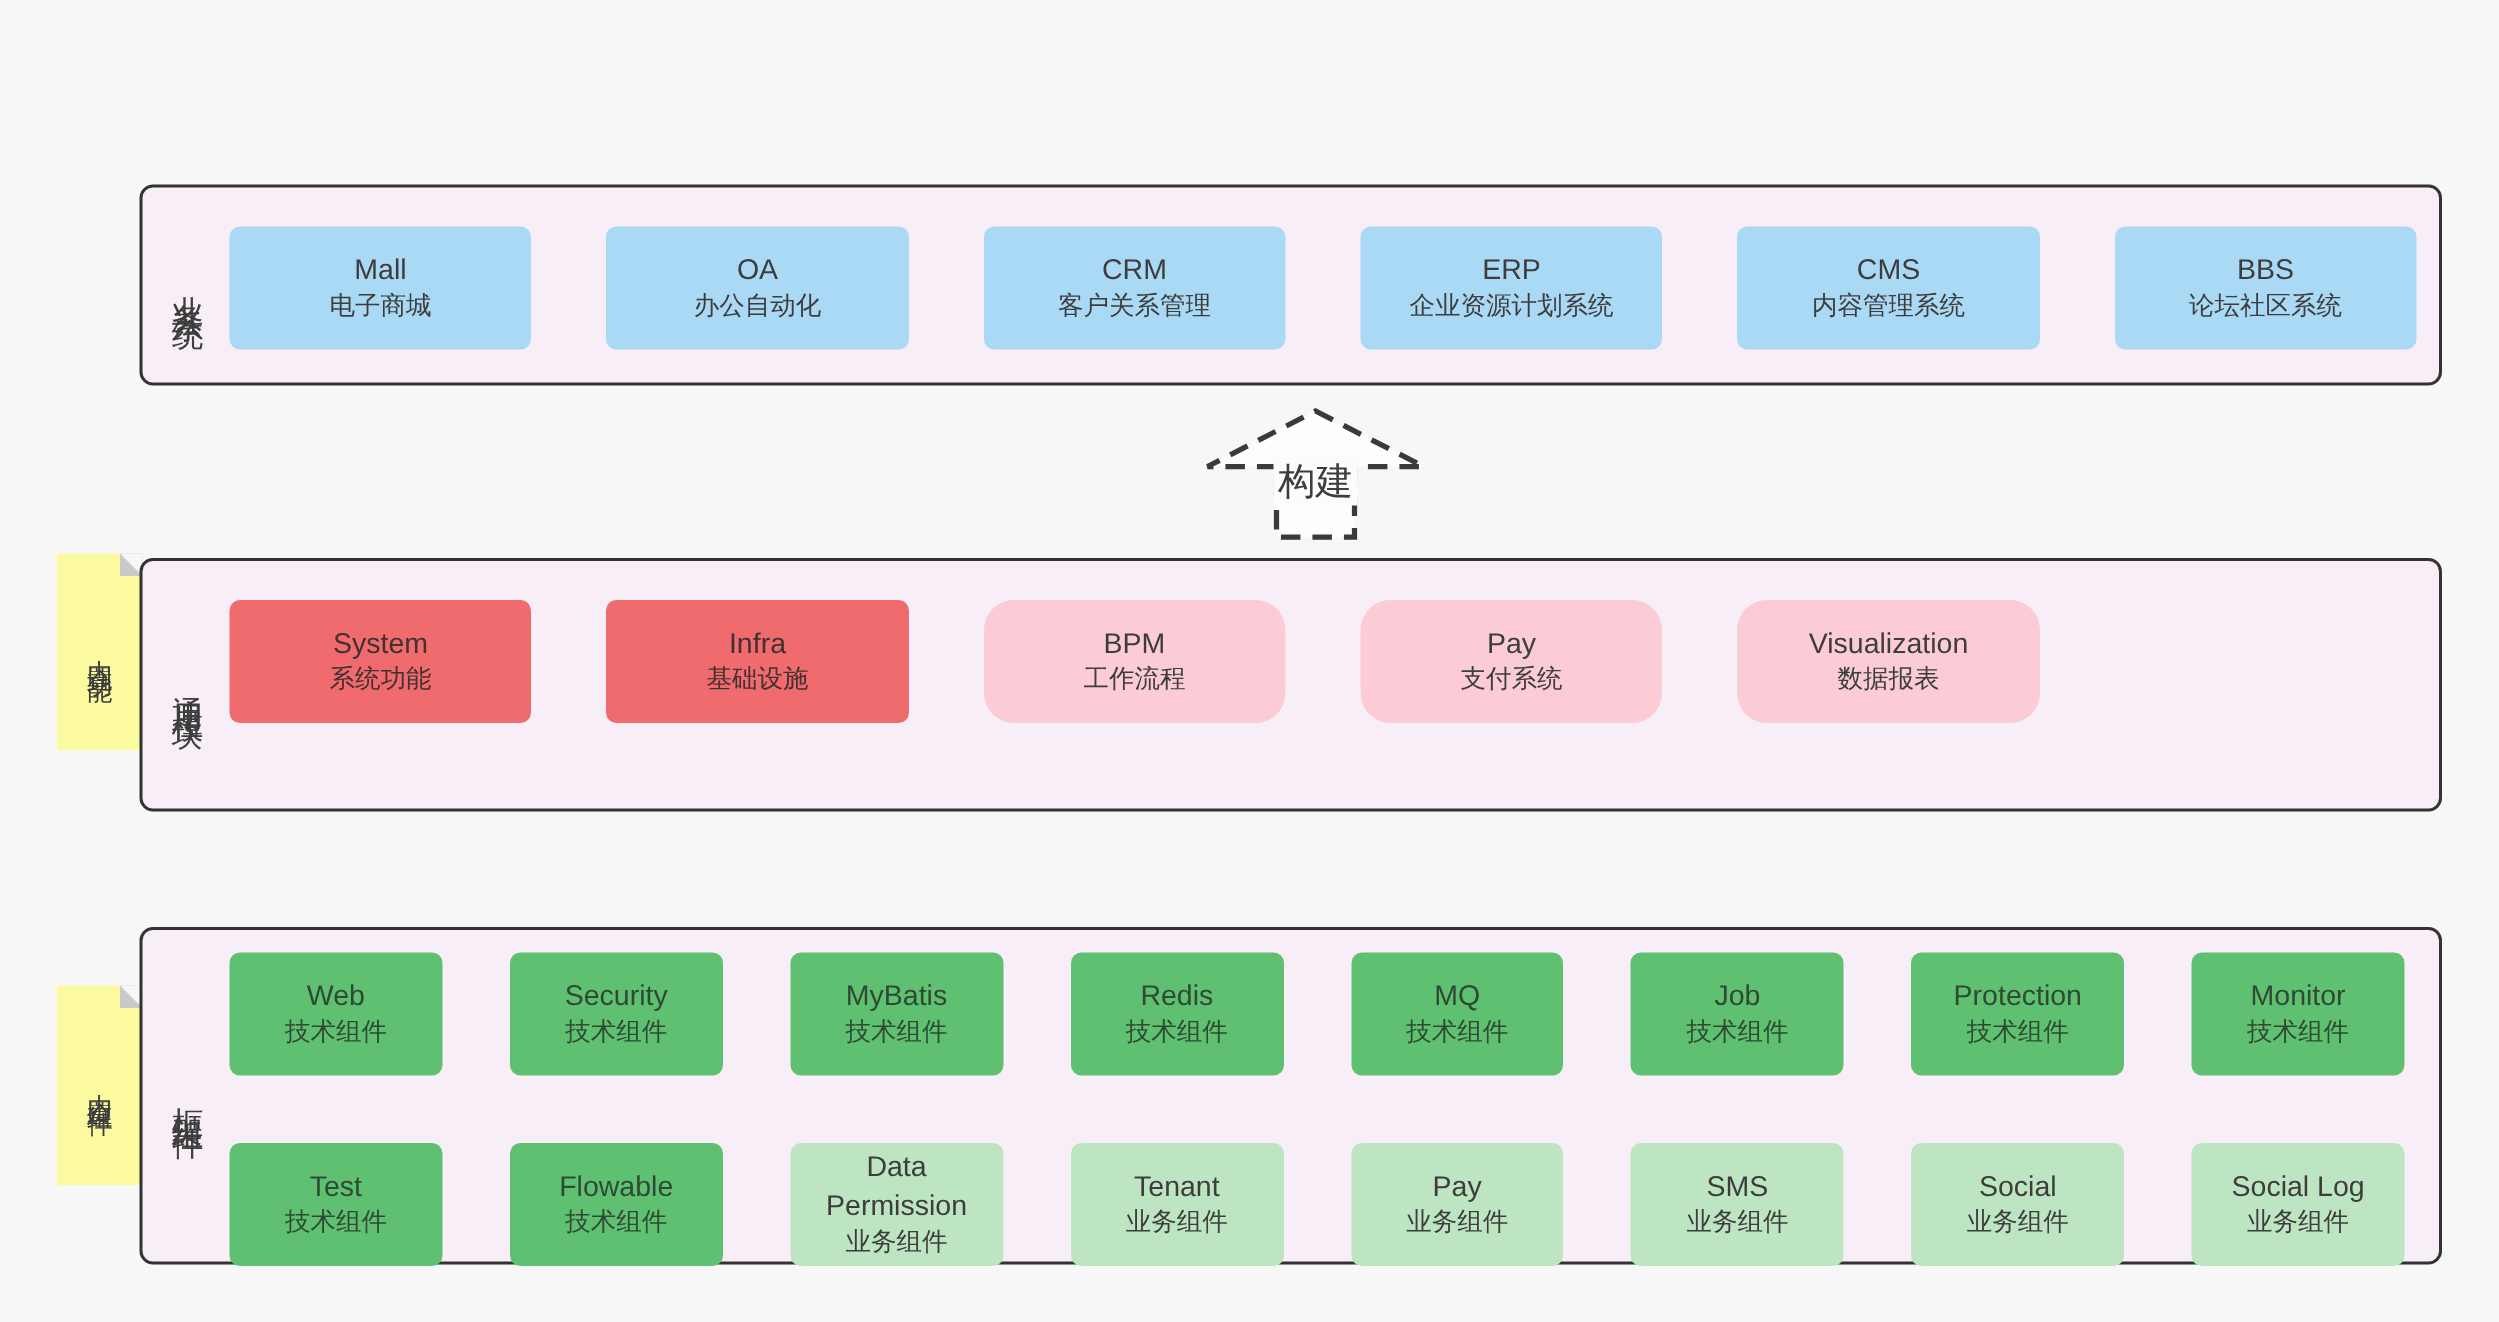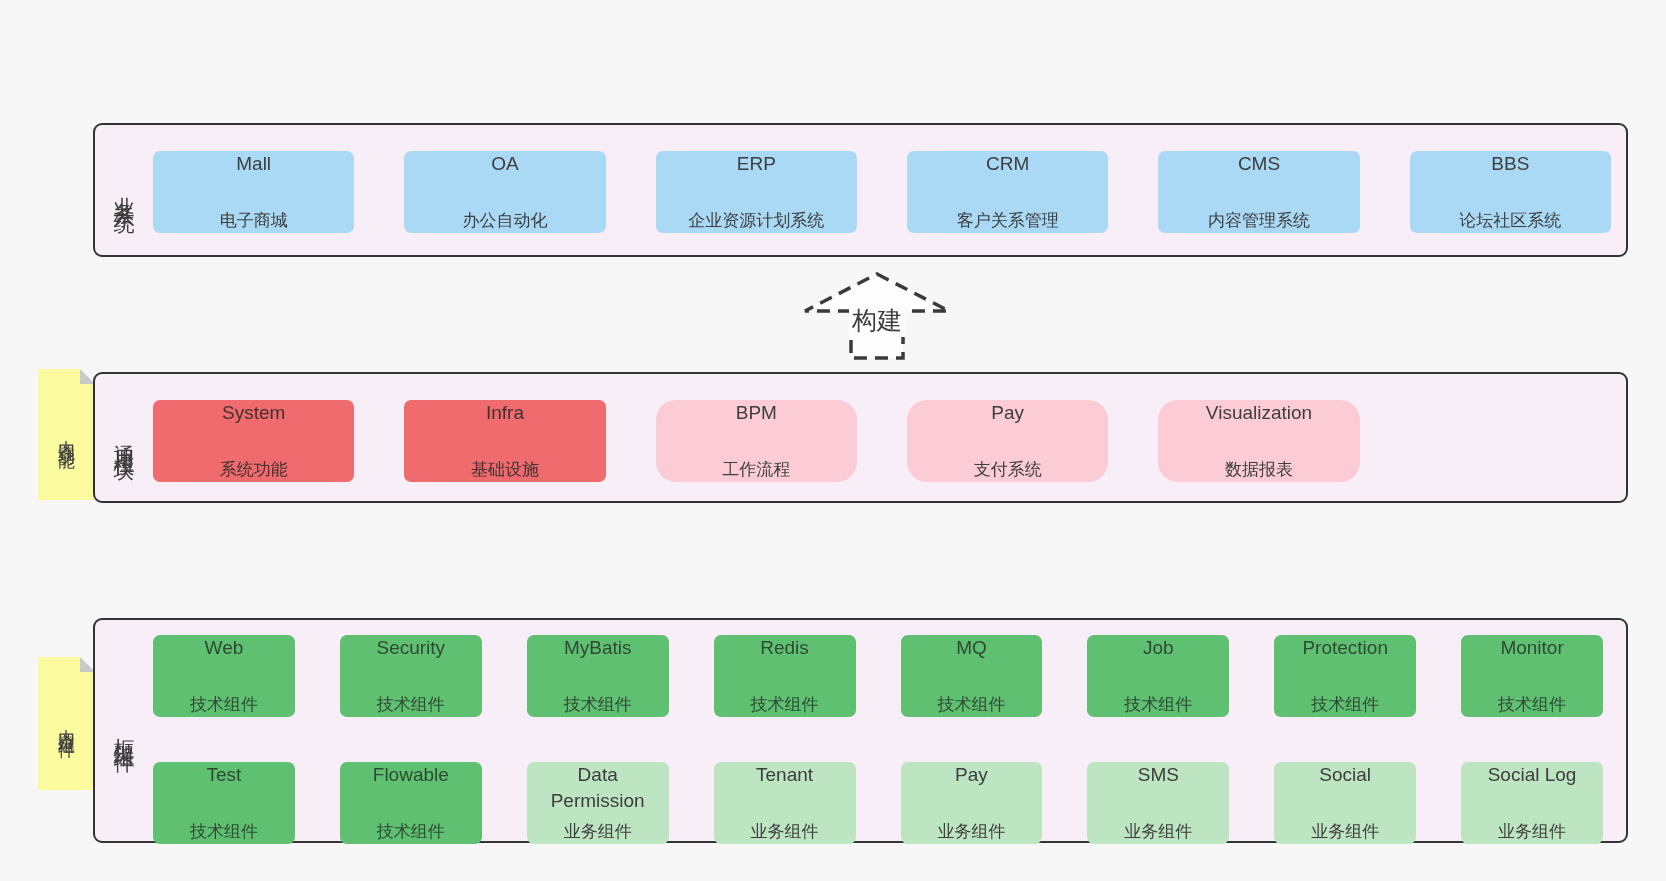--- a/index.html
+++ b/index.html
@@ -19,21 +19,21 @@
   .band{
     position:absolute;
     left:93px;width:1535px;
     background:#f8eef7;
     border:2px solid #333;
     border-radius:9px;
     box-sizing:border-box;
     z-index:2;
   }
   #band1{top:123px;height:134px;}
-  #band2{top:372px;height:131px;}
+  #band2{top:372px;height:169px;}
   #band3{top:618px;height:225px;}
 
   .band-label{
     position:absolute;
     left:15px;top:50%;
     transform:translateY(-50%);
     writing-mode:vertical-rl;
     text-orientation:upright;
     font-size:21px;
     letter-spacing:5px;
@@ -52,21 +52,21 @@
     left:58px;right:23px;top:15px;
     grid-template-columns:repeat(8,1fr);
     column-gap:36px;row-gap:26px;
     grid-auto-rows:82px;
     gap:45px;
   }
 
   .box{
     border-radius:7px;
     display:flex;flex-direction:column;
-    align-items:center;justify-content:space-between;
+    align-items:center;justify-content:center;
     text-align:center;
     line-height:1.35;
     padding:0 8px;
     box-sizing:border-box;
     color:#3d3d3d;
   }
   .box .en{font-size:19px;}
   .box .cn{font-size:17px;}
   .box.blue{background:#a9d9f4;}
   .box.red{background:#ef6b6e;color:#433032;}
@@ -133,26 +133,26 @@
 
     <div class="box blue">
           <div class="en">Mall</div>
           <div class="cn">电子商城</div>
         </div>
         <div class="box blue">
           <div class="en">OA</div>
           <div class="cn">办公自动化</div>
         </div>
         <div class="box blue">
+          <div class="en">CRM</div>
+          <div class="cn">客户关系管理</div>
+        </div>
+        <div class="box blue">
           <div class="en">ERP</div>
           <div class="cn">企业资源计划系统</div>
-        </div>
-        <div class="box blue">
-          <div class="en">CRM</div>
-          <div class="cn">客户关系管理</div>
         </div>
         <div class="box blue">
           <div class="en">CMS</div>
           <div class="cn">内容管理系统</div>
         </div>
         <div class="box blue">
           <div class="en">BBS</div>
           <div class="cn">论坛社区系统</div>
         </div>
       </div>

